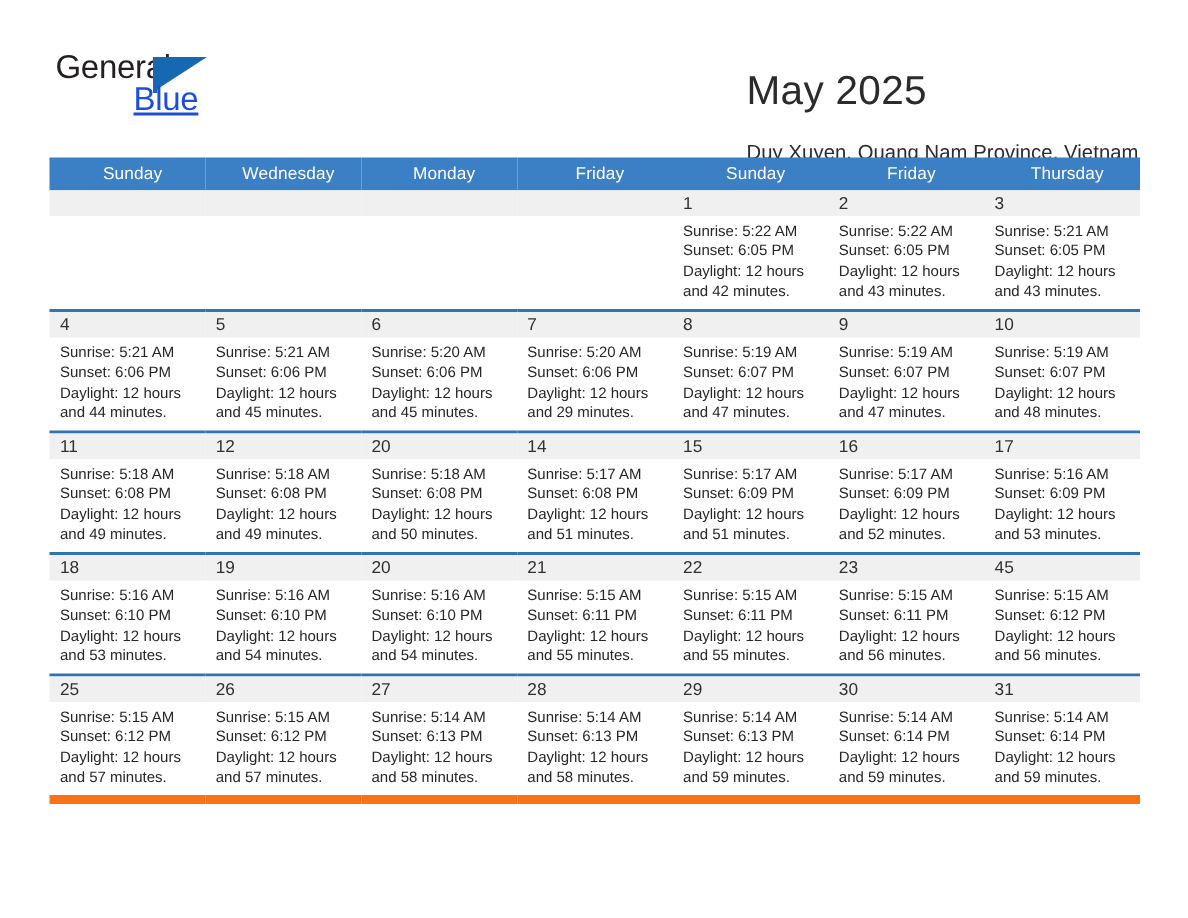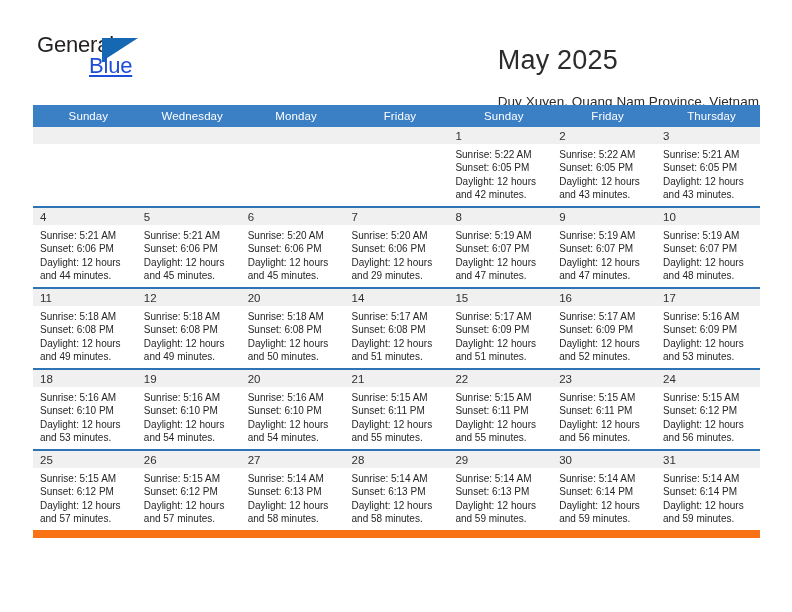--- a/index.html
+++ b/index.html
@@ -116,21 +116,21 @@
     letter-spacing: 0.1px;
   }
   .calendar td {
     vertical-align: top;
     padding: 0;
     height: 79px;
     border-bottom: 2px solid #2e74b5;
     background: #ffffff;
   }
   .calendar tr.week:last-child td {
-    border-bottom: 8px solid #f97316;
+    border-bottom: 6px solid #f97316;
   }
 
   .cell-inner {
     position: relative;
     height: 79px;
     box-sizing: border-box;
   }
   .daynum-band {
     background: #f0f0f0;
     height: 17px;
@@ -462,21 +462,21 @@
               <div class="cell-text">
                 <div>Sunrise: 5:15 AM</div>
                 <div>Sunset: 6:11 PM</div>
                 <div>Daylight: 12 hours</div>
                 <div>and 56 minutes.</div>
               </div>
             </div>
           </td>
           <td>
             <div class="cell-inner">
-              <div class="daynum-band">24</div>
+              <div class="daynum-band">45</div>
               <div class="cell-text">
                 <div>Sunrise: 5:15 AM</div>
                 <div>Sunset: 6:12 PM</div>
                 <div>Daylight: 12 hours</div>
                 <div>and 56 minutes.</div>
               </div>
             </div>
           </td>
         </tr>
         <tr class="week">

